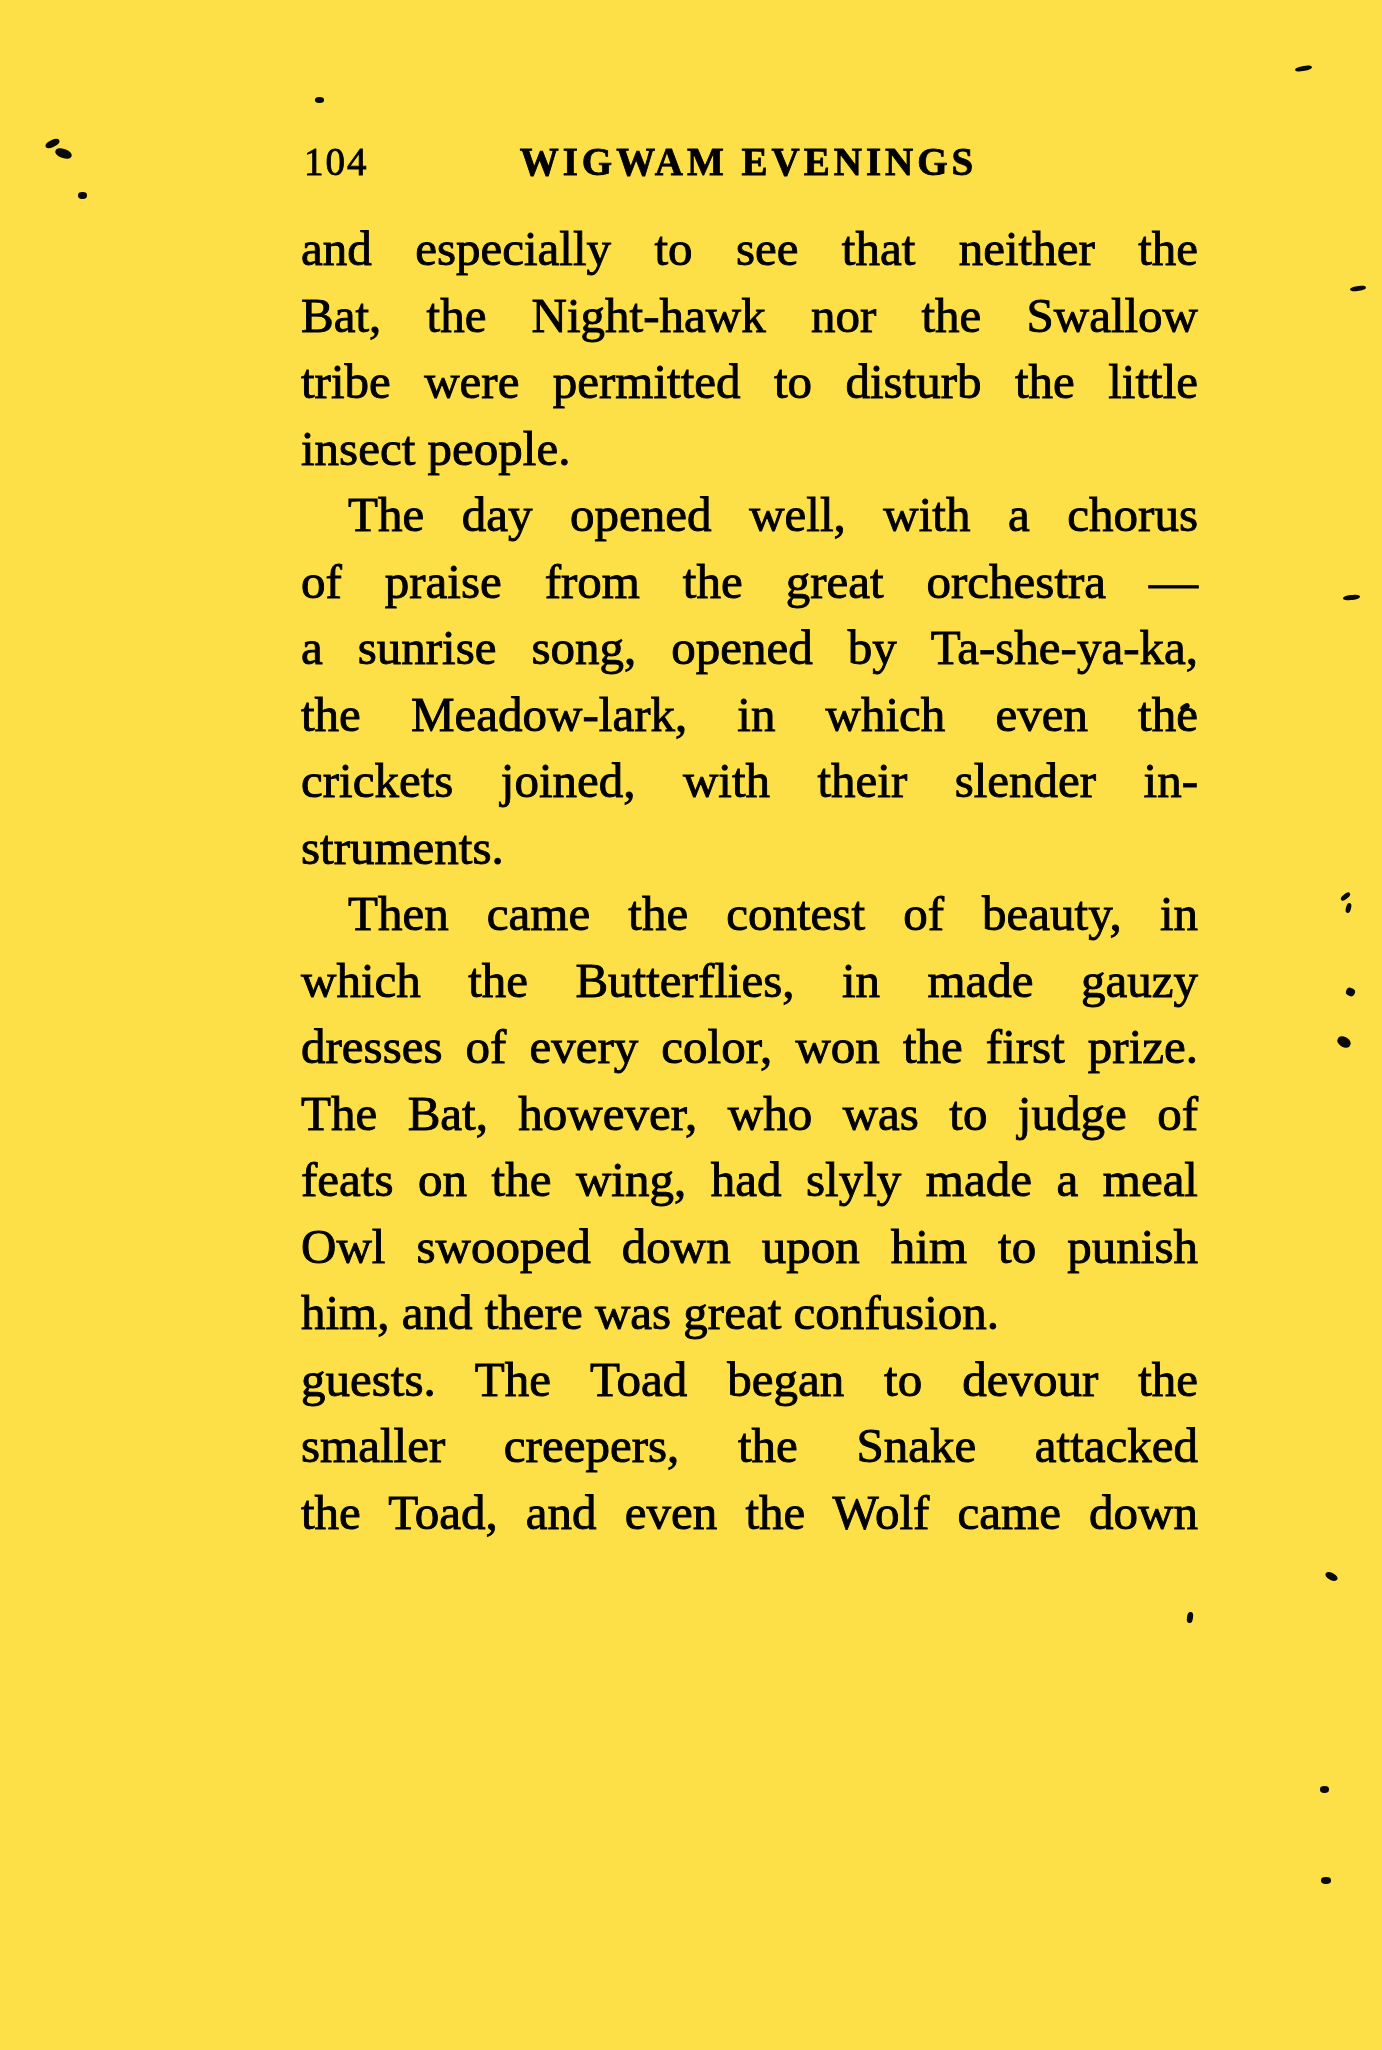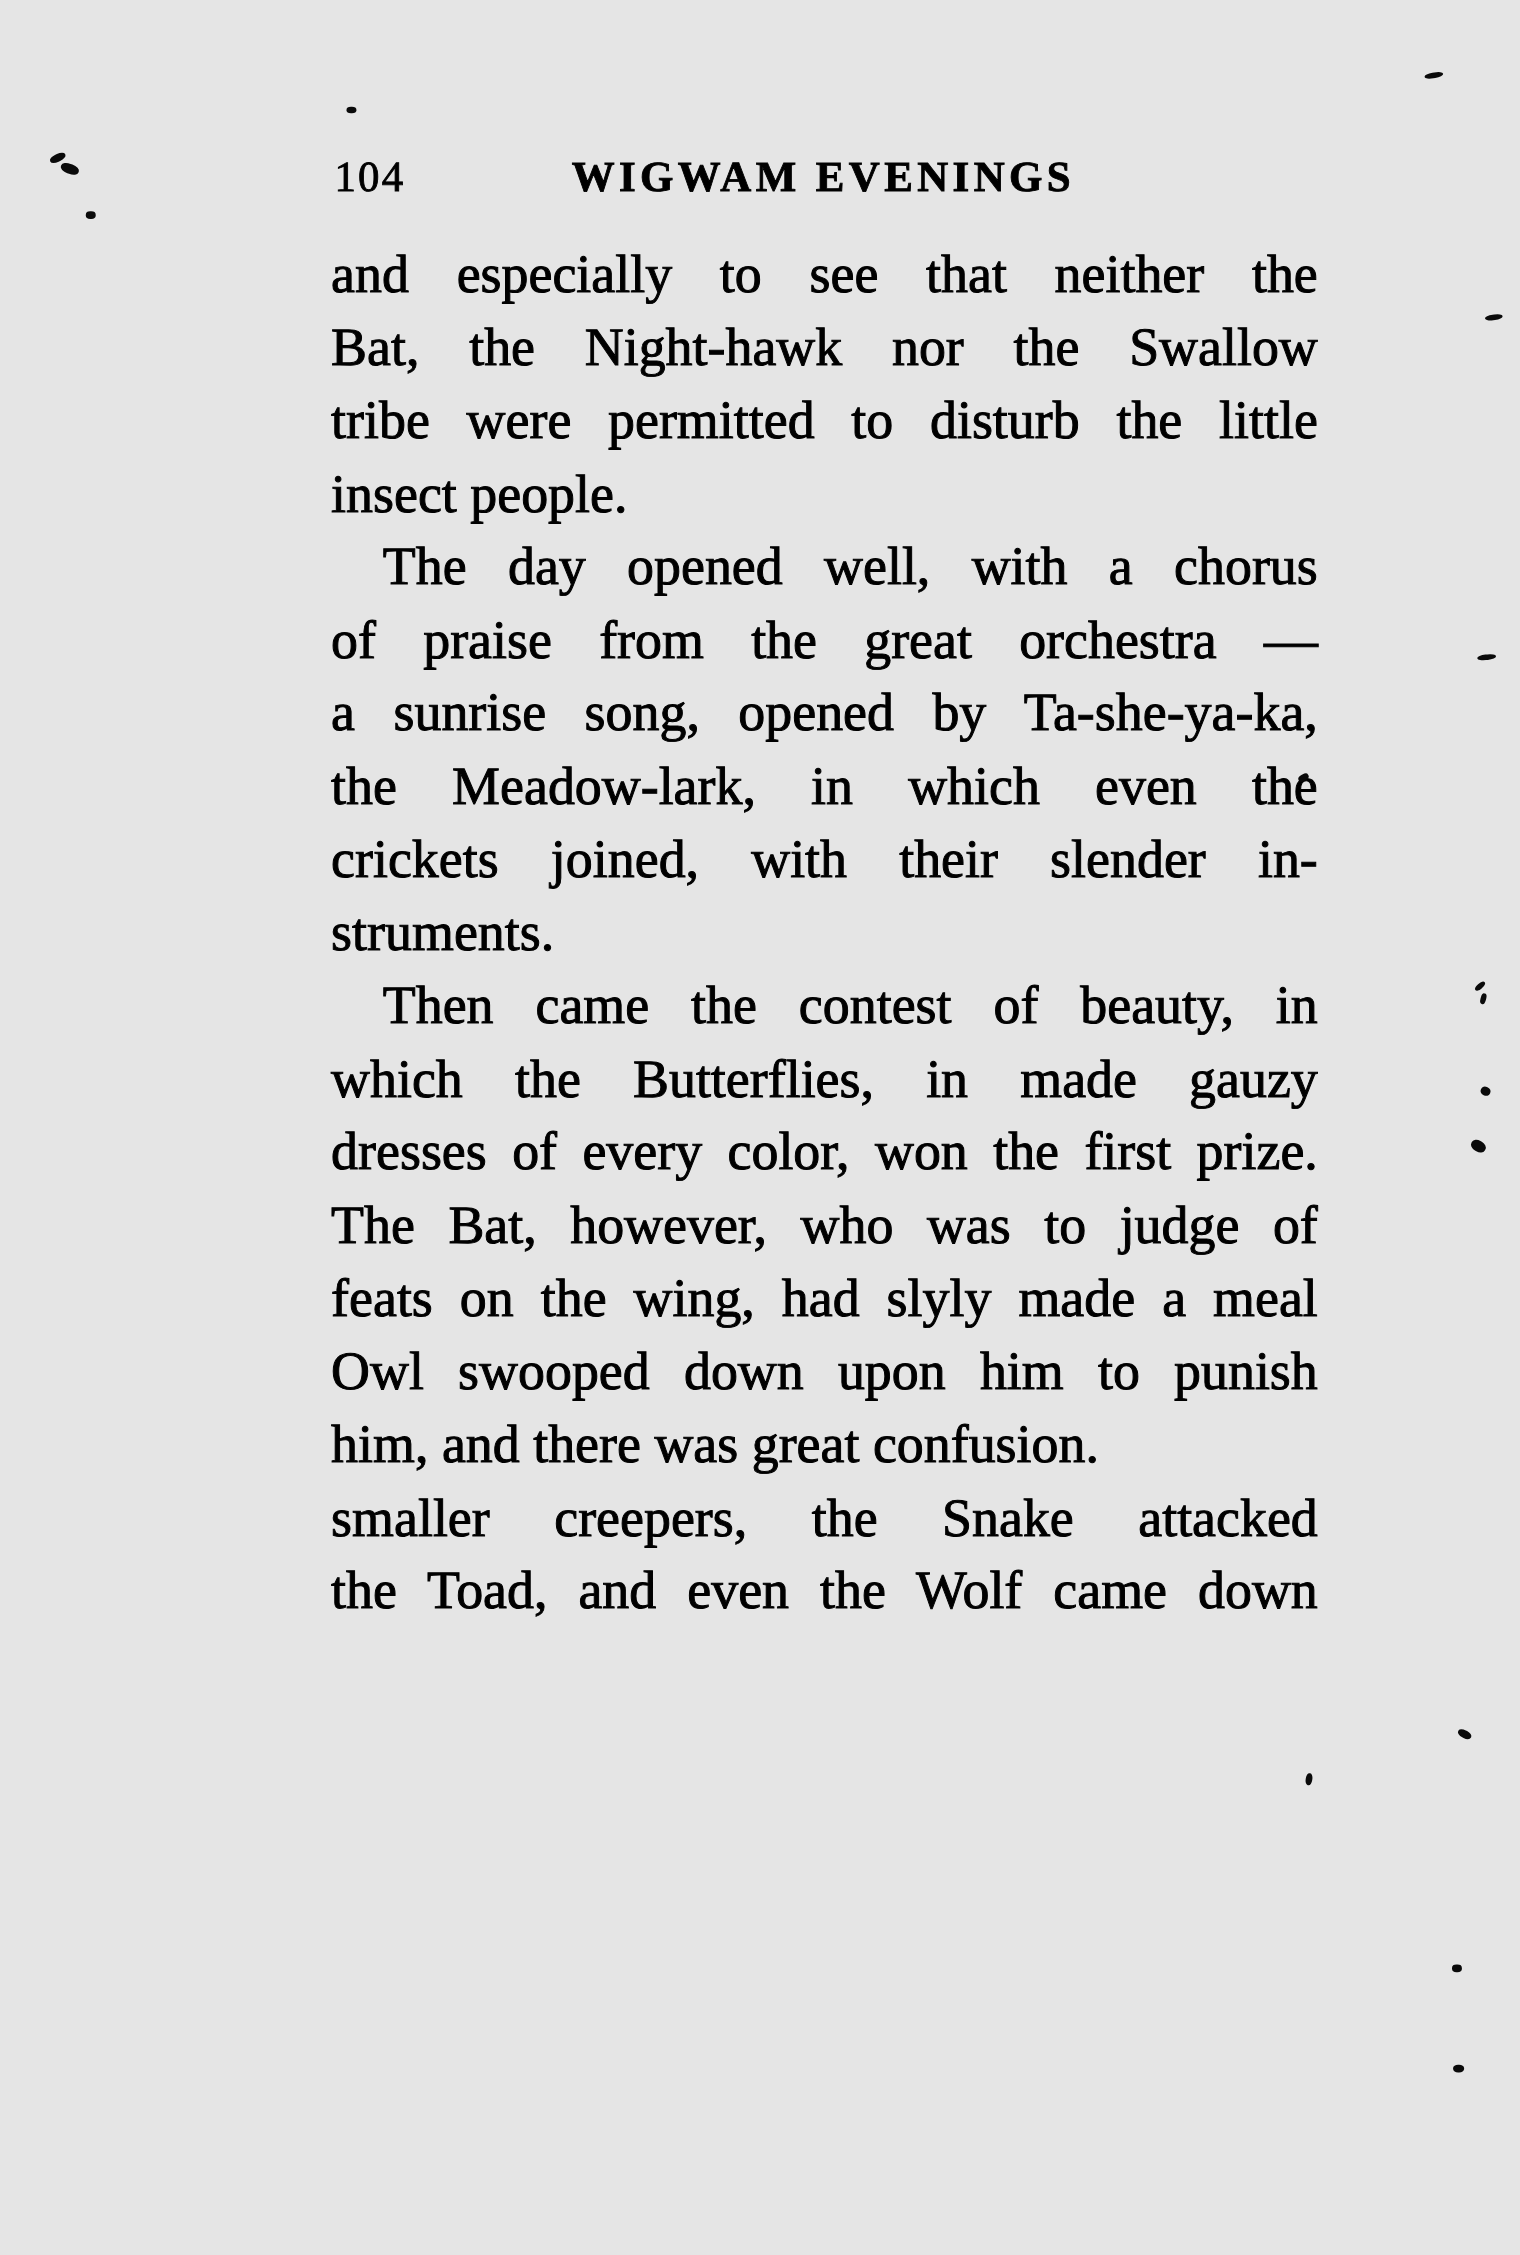--- a/index.html
+++ b/index.html
@@ -6,21 +6,21 @@
   body {
     width: 1382px; height: 2050px;
     position: relative;
     background: #fefefe;
     font-family: "Liberation Serif", serif;
     color: #000;
     overflow: hidden;
   }
   .page {
     position: absolute; inset: 0;
-    background: #e5e5e5;
+    background: #fde047;
   }
   .running-head {
     position: absolute;
     top: 141px; left: 300px; width: 897px; height: 42px;
     line-height: 42px;
     -webkit-text-stroke: 0.8px #000;
   }
   .page-number {
     position: absolute; left: 4px; top: 0;
     font-size: 39px;
@@ -83,20 +83,21 @@
       <div class="paragraph">
         <div class="line indent">Then came the contest of beauty, in</div>
         <div class="line">which the Butterflies, in made gauzy</div>
         <div class="line">dresses of every color, won the first prize.</div>
         <div class="line">The Bat, however, who was to judge of</div>
         <div class="line">feats on the wing, had slyly made a meal</div>
         <div class="line">Owl swooped down upon him to punish</div>
         <div class="line no-stretch">him, and there was great confusion.</div>
       </div>
       <div class="paragraph">
+        <div class="line">guests.  The Toad began to devour the</div>
         <div class="line">smaller creepers, the Snake attacked</div>
         <div class="line">the Toad, and even the Wolf came down</div>
       </div>
     </main>
 
   <div class="artifact-layer" id="artifact-layer">
       <div class="ink-speck" style="left: 315px; top: 97px; width: 9px; height: 6px; transform: rotate(0deg);"></div>
       <div class="ink-speck" style="left: 45px; top: 140px; width: 15px; height: 7px; transform: rotate(-25deg);"></div>
       <div class="ink-speck" style="left: 55px; top: 149px; width: 17px; height: 9px; transform: rotate(20deg);"></div>
       <div class="ink-speck" style="left: 78px; top: 192px; width: 9px; height: 7px; transform: rotate(0deg);"></div>

